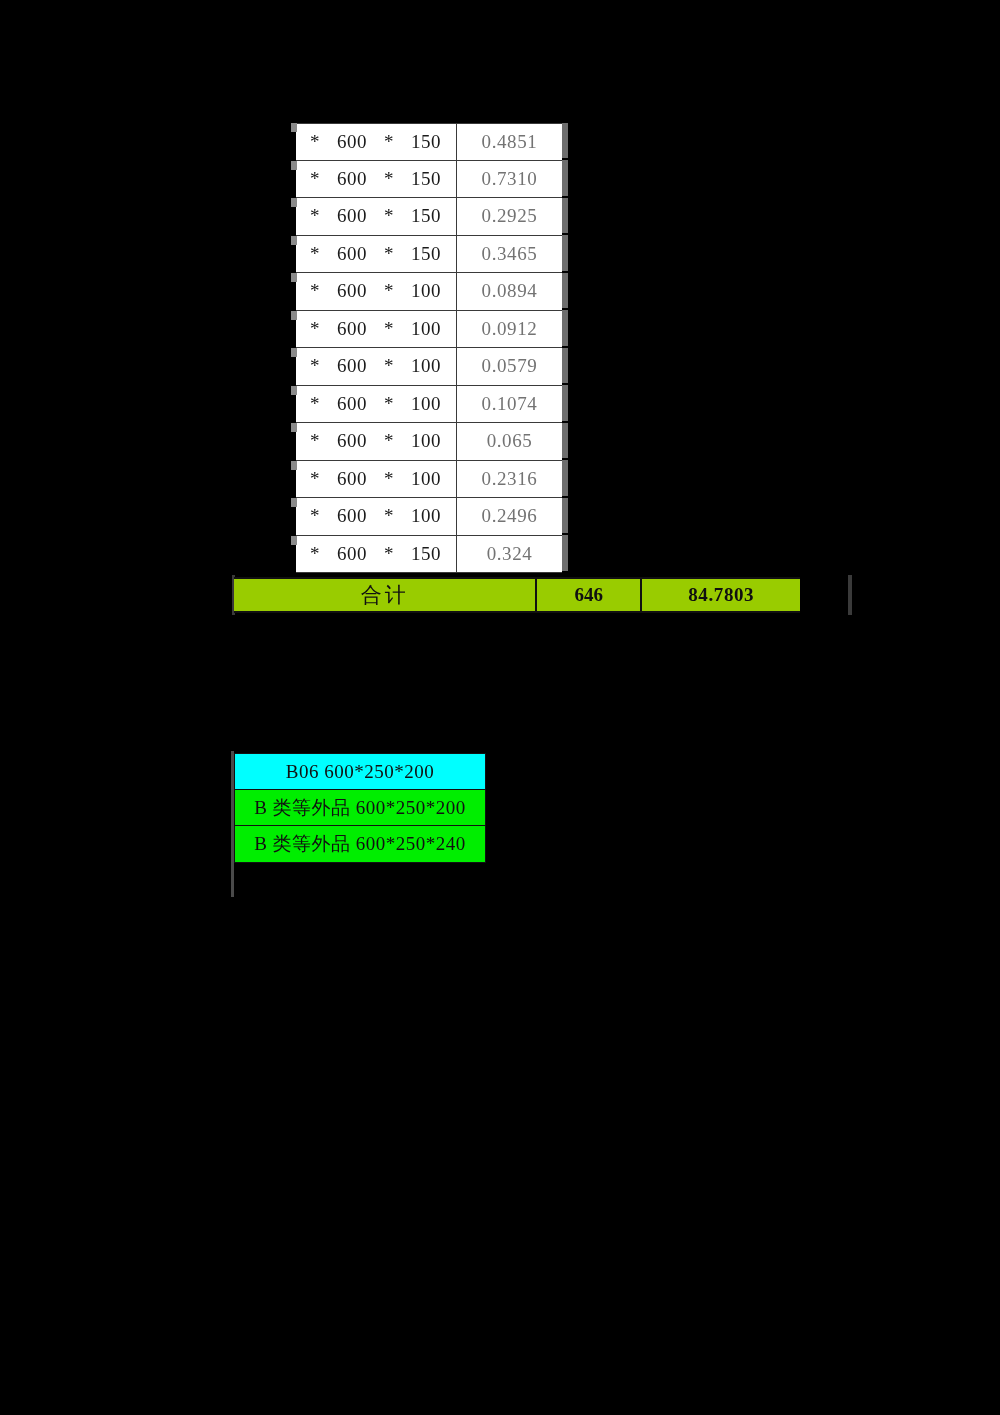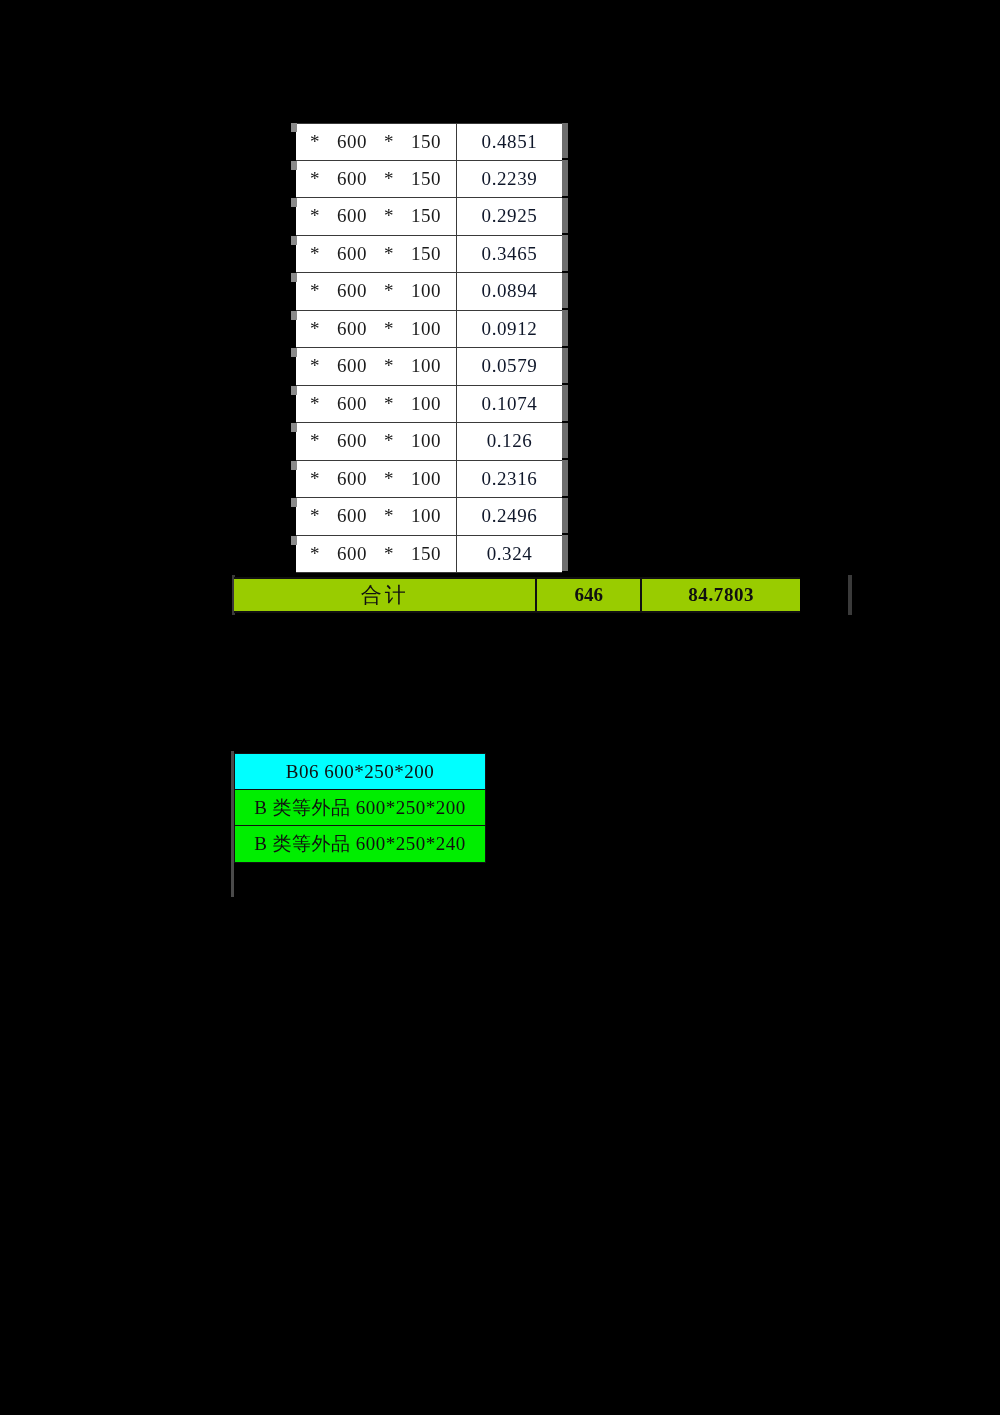--- a/index.html
+++ b/index.html
@@ -54,21 +54,21 @@
     text-align: center;
     display: inline-block;
   }
   .cell-val {
     width: 105px;
     box-sizing: border-box;
     display: flex;
     align-items: center;
     justify-content: center;
     font-size: 19px;
-    color: #0f172a;
+    color: #737373;
     letter-spacing: 0.6px;
   }
   
   .row-sliver {
     position: absolute;
     left: 562px;
     top: 123px;
     width: 6px;
     height: 450px;
     background: #6e6e6e;
@@ -189,21 +189,21 @@
       </div>
       <div class="cell-val">0.4851</div>
     </div>
     <div class="spec-row">
       <div class="cell-dim">
         <span class="star">*</span>
         <span class="num">600</span>
         <span class="star">*</span>
         <span class="num">150</span>
       </div>
-      <div class="cell-val">0.2239</div>
+      <div class="cell-val">0.7310</div>
     </div>
     <div class="spec-row">
       <div class="cell-dim">
         <span class="star">*</span>
         <span class="num">600</span>
         <span class="star">*</span>
         <span class="num">150</span>
       </div>
       <div class="cell-val">0.2925</div>
     </div>
@@ -252,21 +252,21 @@
       </div>
       <div class="cell-val">0.1074</div>
     </div>
     <div class="spec-row">
       <div class="cell-dim">
         <span class="star">*</span>
         <span class="num">600</span>
         <span class="star">*</span>
         <span class="num">100</span>
       </div>
-      <div class="cell-val">0.126</div>
+      <div class="cell-val">0.065</div>
     </div>
     <div class="spec-row">
       <div class="cell-dim">
         <span class="star">*</span>
         <span class="num">600</span>
         <span class="star">*</span>
         <span class="num">100</span>
       </div>
       <div class="cell-val">0.2316</div>
     </div>

